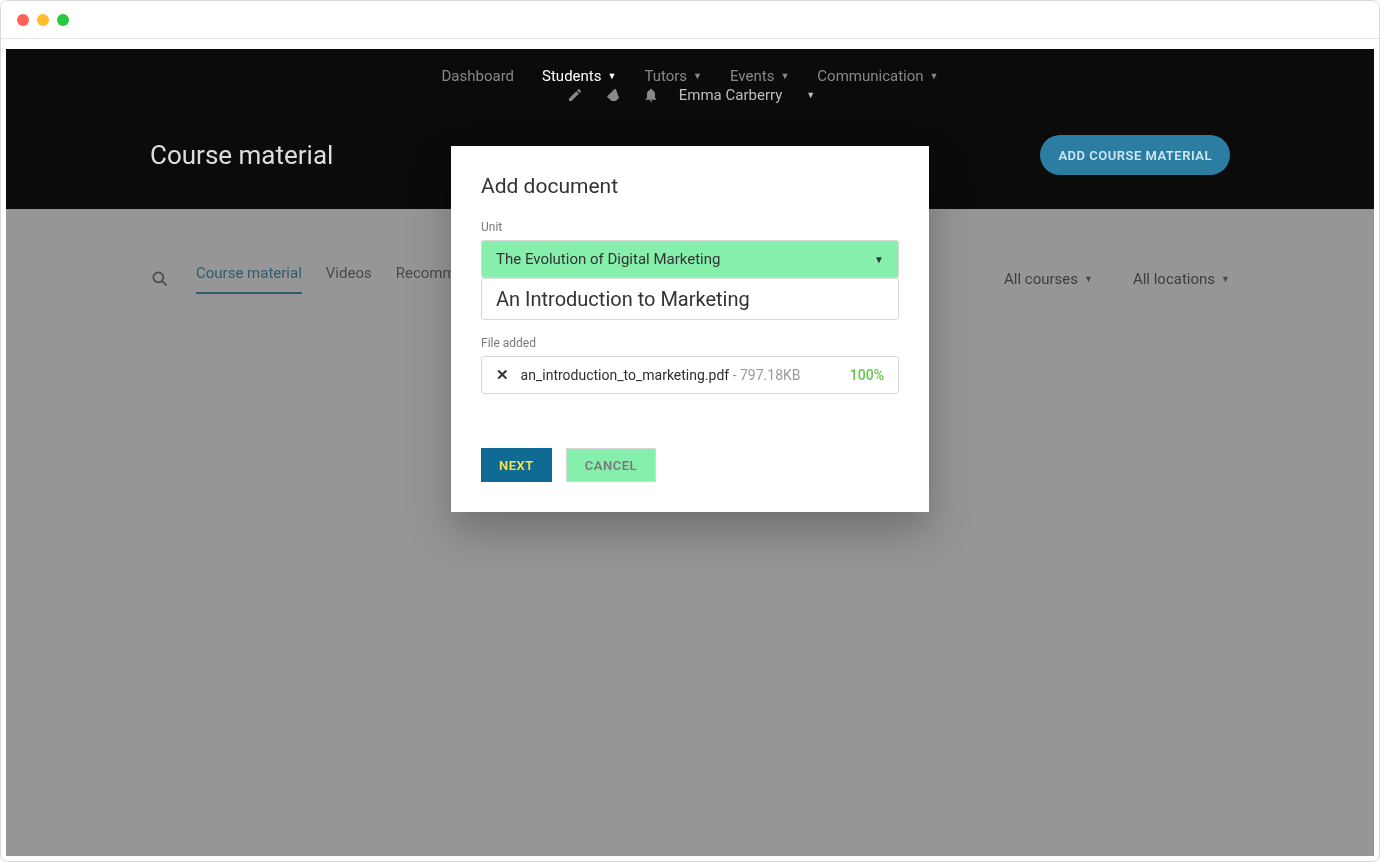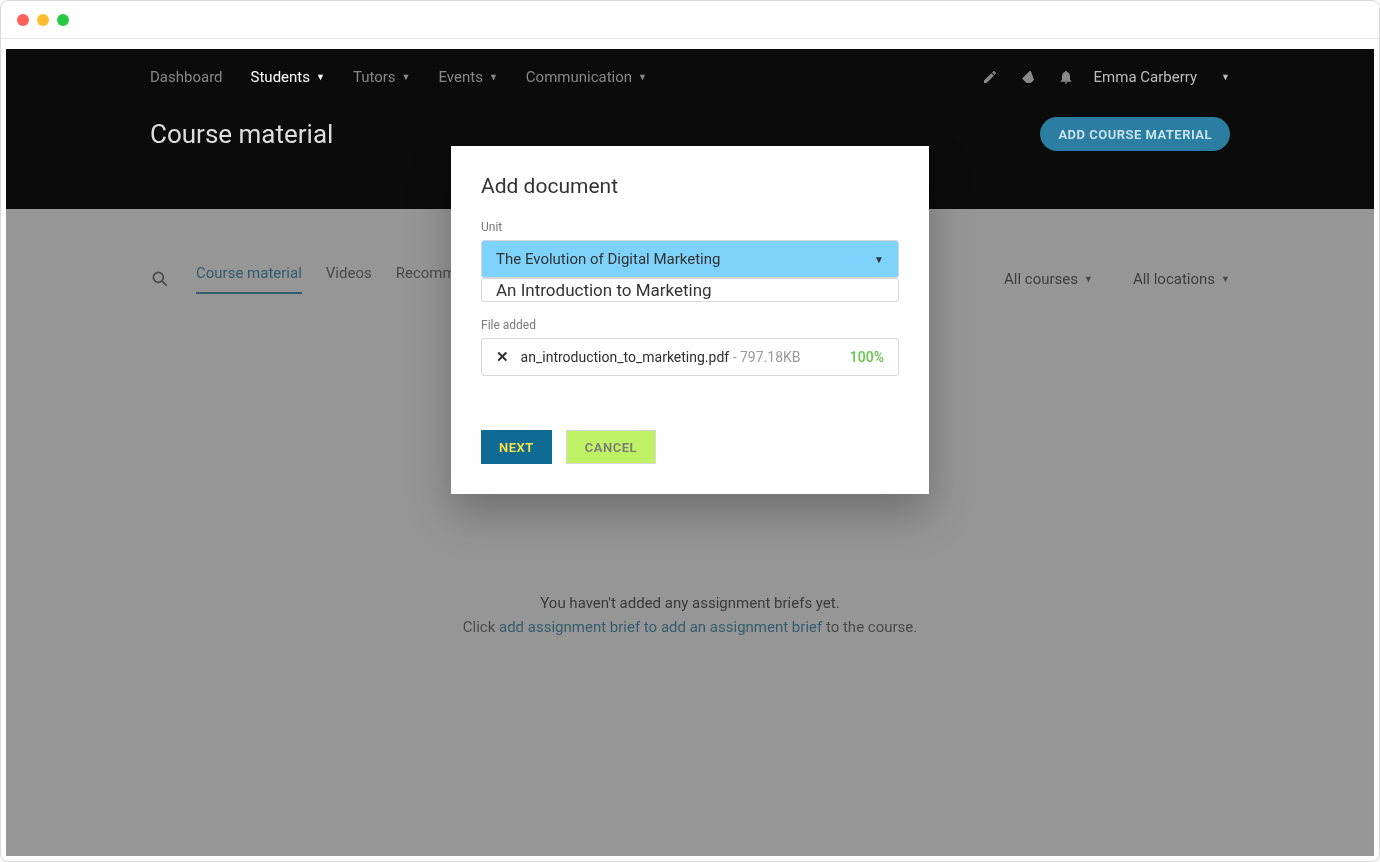--- a/index.html
+++ b/index.html
@@ -18,33 +18,33 @@
   .traffic-dot { width: 12px; height: 12px; border-radius: 50%; }
   .dot-red { background: #ff5f57; }
   .dot-yellow { background: #febc2e; }
   .dot-green { background: #28c840; }
 
   .app-shell { position: absolute; top: 48px; left: 5px; right: 5px; bottom: 5px; display: flex; flex-direction: column; background:#fff; }
 
   .dark-header { background: #0b0b0b; color: #b0b0b0; height: 160px; position: relative; }
 
   .nav { display: flex; align-items: center; padding: 18px 0; position: relative; }
-  .nav-inner { width: 1080px; margin: 0 auto; display: flex; align-items: center; justify-content: space-between; }
+  .nav-inner { width: 1080px; margin: 0 auto; display: flex; align-items: center; justify-content: space-between; flex-direction: column; }
   .nav-left { display: flex; align-items: center; gap: 28px; font-size: 15px; }
   .nav-item { display: flex; align-items: center; gap: 6px; color: #888; cursor: pointer; }
   .nav-item.active { color: #fff; }
   .nav-chevron { font-size: 9px; }
 
   .nav-right { display: flex; align-items: center; gap: 18px; }
   .icon-slot { width: 20px; height: 20px; display:flex; align-items:center; justify-content:center; color:#888; }
   .user-chip { display:flex; align-items:center; gap:24px; color:#bdbdbd; font-size:15px; cursor:pointer;}
 
   .page-heading-row { width: 1080px; margin: 12px auto 0 auto; display:flex; align-items:center; justify-content: space-between; }
   .page-title { color:#ddd; font-size:26px; font-weight:400; }
-  .add-btn { background:#2b7ea2; color:#cfe7f1; border:none; border-radius:20px; height:34px; padding:0 18px; font-size:13px; font-weight:600; letter-spacing:0.5px; cursor:pointer; }
+  .add-btn { background:#2b7ea2; color:#cfe7f1; border:none; border-radius:20px; height:40px; padding:0 18px; font-size:13px; font-weight:600; letter-spacing:0.5px; cursor:pointer; }
 
   .content-area { flex:1; background:#fff; position:relative; }
   .subnav { width:1080px; margin:0 auto; padding-top:55px; display:flex; align-items:center; justify-content:space-between; }
   .subnav-left { display:flex; align-items:center; gap:26px; }
   .search-icon { color:#555; }
   .tabs { display:flex; gap:24px; font-size:15px; color:#555; }
   .tab { padding-bottom:10px; cursor:pointer; }
   .tab.active { color:#1f7ea6; border-bottom:2px solid #1f7ea6; }
   .subnav-right { display:flex; gap:40px; color:#3a3a3a; font-size:15px; }
   .filter { display:flex; align-items:center; gap:6px; cursor:pointer; }
@@ -58,32 +58,32 @@
   .overlay { position:absolute; inset:0; background:rgba(64,64,64,0.55); z-index:10; }
 
   .modal {
     position:absolute; top:-63px; left:50%; transform:translateX(-50%);
     width:478px; background:#fff; z-index:20;
     padding:28px 30px 30px 30px;
     box-shadow:0 20px 40px rgba(0,0,0,0.25);
   }
   .modal h2 { font-size:21px; font-weight:400; color:#333; margin-bottom:22px; }
   .field-label { font-size:12px; color:#7a7a7a; margin-top:16px; margin-bottom:6px; }
-  .select-box { position:relative; height:38px; border:1px solid #d7d7d7; border-radius:3px; display:flex; align-items:center; padding:0 14px; font-size:15px; color:#333; cursor:pointer; background:#7dd3fc; }
+  .select-box { position:relative; height:38px; border:1px solid #d7d7d7; border-radius:3px; display:flex; align-items:center; padding:0 14px; font-size:15px; color:#333; cursor:pointer; background:#86efac; }
   .select-caret { position:absolute; right:14px; font-size:10px; }
-  .text-input { width:100%; height:24px; border:1px solid #d7d7d7; border-radius:3px; padding:0 14px; font-size:17px; color:#333; outline:none; }
+  .text-input { width:100%; height:42px; border:1px solid #d7d7d7; border-radius:3px; padding:0 14px; font-size:20px; color:#333; outline:none; }
   .upload-box { height:38px; border:1px solid #d7d7d7; border-radius:3px; display:flex; align-items:center; padding:0 14px; font-size:14px; color:#333; gap:12px; }
   .upload-x { font-size:15px; font-weight:700; cursor:pointer; }
   .upload-name { color:#2e2e2e; }
   .upload-size { color:#9a9a9a; }
   .upload-pct { margin-left:auto; color:#64c84b; font-weight:500; }
 
   .modal-actions { margin-top:54px; display:flex; gap:14px; }
   .btn-primary { background:#0f6b94; color:#fde047; border:none; height:34px; padding:0 18px; font-size:13px; font-weight:600; letter-spacing:0.5px; cursor:pointer; }
-  .btn-secondary { background:#bef264; color:#7a7a7a; border:1px solid #d7d7d7; height:34px; padding:0 18px; font-size:13px; font-weight:600; letter-spacing:0.5px; cursor:pointer; }
+  .btn-secondary { background:#86efac; color:#7a7a7a; border:1px solid #d7d7d7; height:34px; padding:0 18px; font-size:13px; font-weight:600; letter-spacing:0.5px; cursor:pointer; }
 </style>
 </head>
 <body>
 
 <div class="window-frame">
 
   <div class="titlebar">
     <div class="traffic-dot dot-red"></div>
     <div class="traffic-dot dot-yellow"></div>
     <div class="traffic-dot dot-green"></div>
@@ -171,26 +171,20 @@
             <span>All courses</span>
             <span class="caret-sm">▼</span>
           </div>
           <div class="filter">
             <span>All locations</span>
             <span class="caret-sm">▼</span>
           </div>
         </div>
       </div>
 
-      <div class="empty-state">
-        <div>You haven't added any assignment briefs  yet.</div>
-        <div class="line2">
-          <span>Click </span><span class="linklike">add assignment brief to add an assignment brief</span><span> to the course.</span>
-        </div>
-      </div>
 
       <div class="overlay"></div>
 
       <div class="modal">
         <h2>Add document</h2>
 
         <div class="field-label">Unit</div>
         <div class="select-box">
           <span>The Evolution of Digital Marketing</span>
           <span class="select-caret">▼</span>

